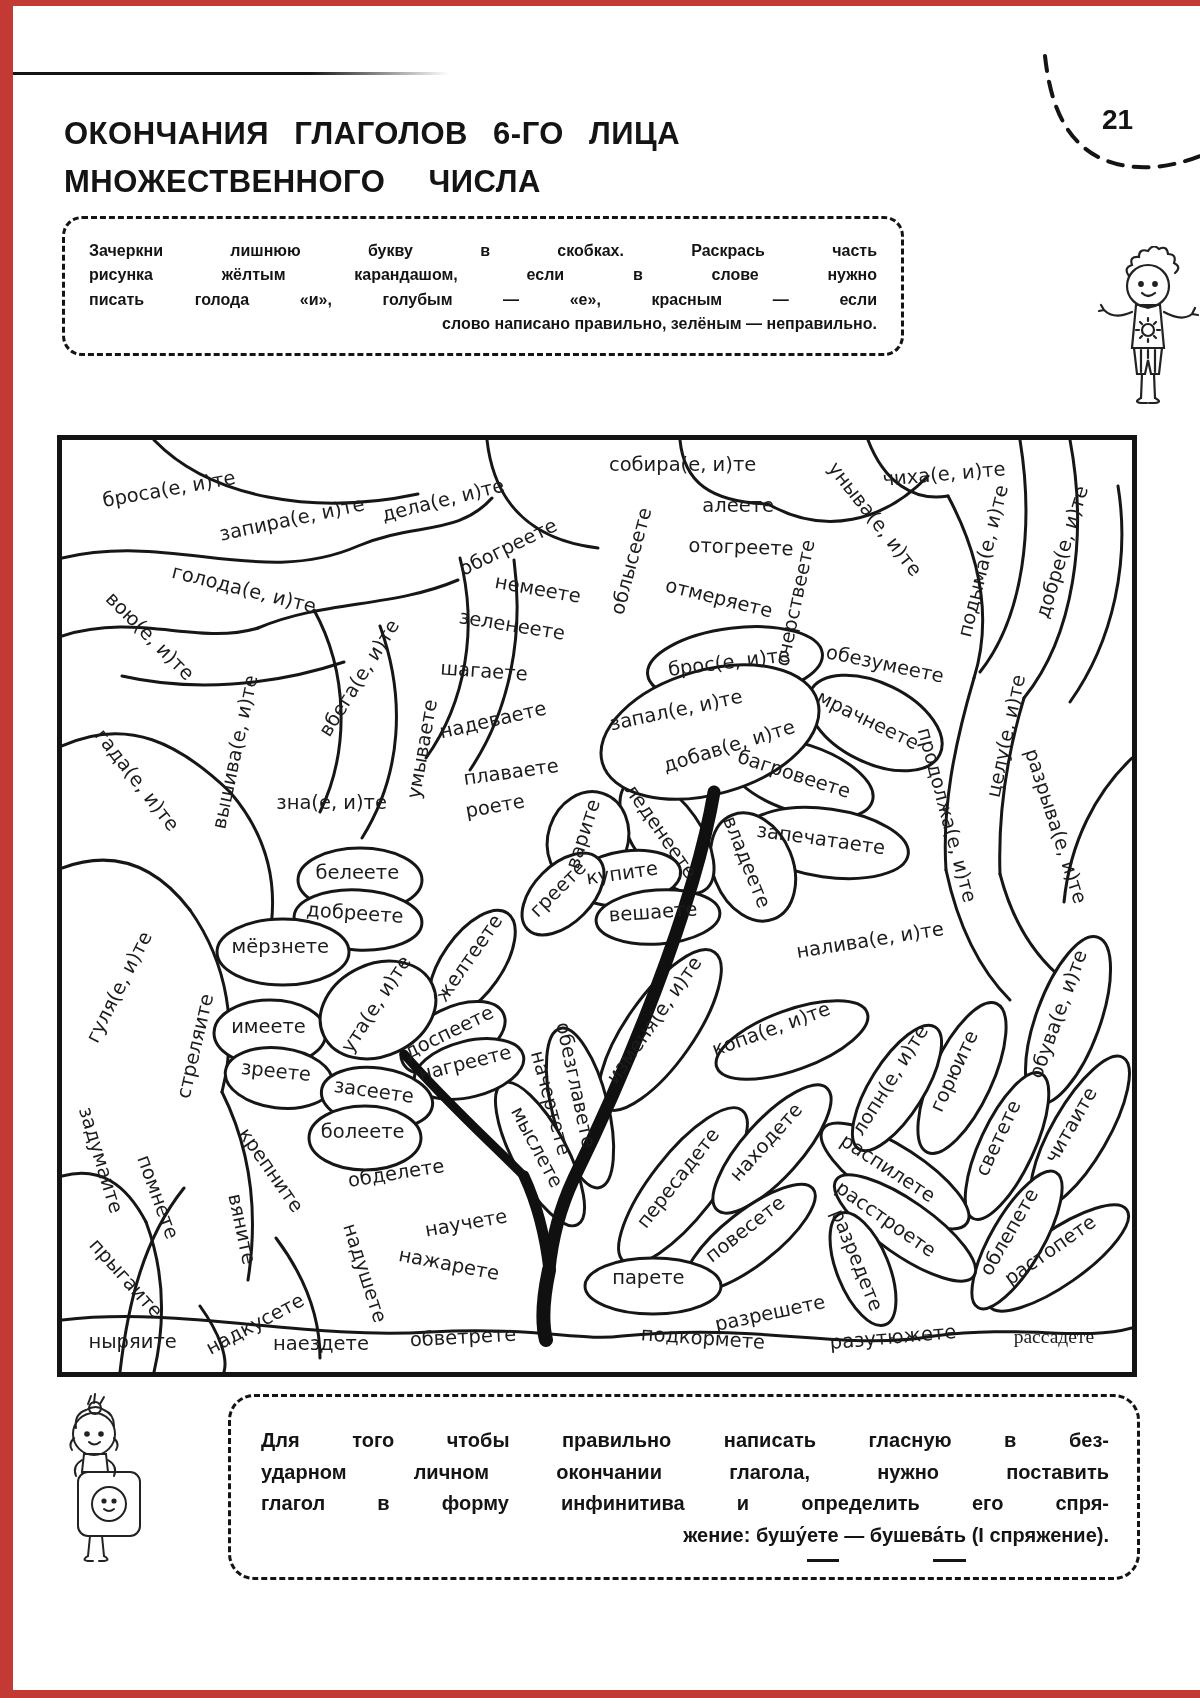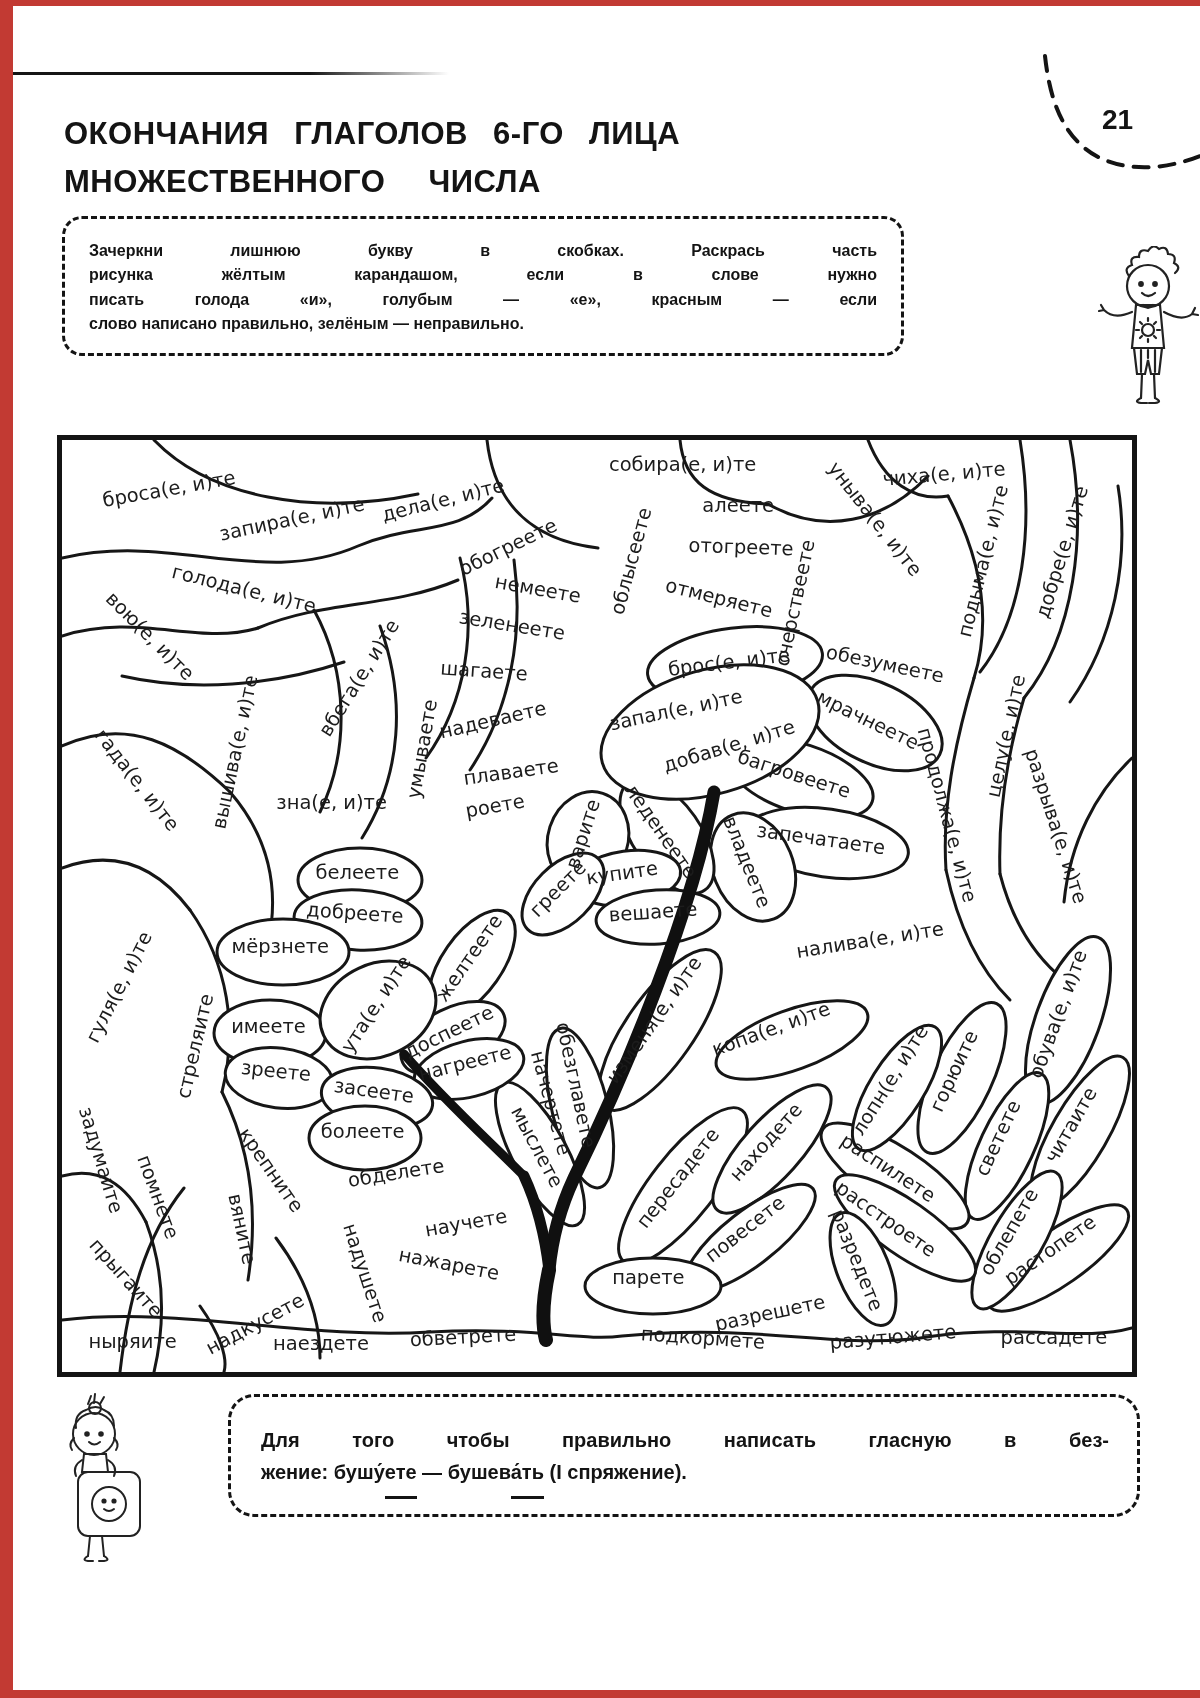--- a/index.html
+++ b/index.html
@@ -14,21 +14,21 @@
     background:linear-gradient(to right,#151515 68%,rgba(21,21,21,0))}
   .pagenum{position:absolute;left:1102px;top:104px;font-size:28px;font-weight:bold}
   .arc{position:absolute;left:1012px;top:44px}
   .title{position:absolute;left:64px;top:118px;font-size:31px;font-weight:bold;letter-spacing:.5px;line-height:1.0}
   .title .t1{word-spacing:16px}
   .title .t2{word-spacing:34px;margin-top:17px}
   .instr{position:absolute;left:62px;top:216px;width:788px;box-sizing:content-box;
     padding:20px 24px 17px 24px;border:3.5px dashed #141414;border-radius:20px;
     font-size:16px;font-weight:bold;line-height:1.52}
   .jl{text-align:justify;text-align-last:justify}
-  .jl-end{text-align:left}
+  .jl-end{text-align:right}
   .pic{position:absolute;left:57px;top:435px;width:1080px;height:942px;
     border:5px solid #141414;box-sizing:border-box;background:#fff;overflow:hidden}
   .deco{position:absolute;left:0;top:0;width:1070px;height:932px}
   .labels{position:absolute;left:0;top:0;width:1070px;height:932px}
   .w{position:absolute;white-space:nowrap;font-size:19.5px;color:#1c1c1c;
     font-family:"DejaVu Sans",sans-serif}
   .note{position:absolute;left:228px;top:1394px;width:848px;box-sizing:content-box;
     padding:28px 28px 26px 30px;border:3.5px dashed #141414;border-radius:26px;
     font-size:20px;font-weight:bold;line-height:1.58}
   .u{border-bottom:3.5px solid #141414;padding-bottom:13px}
@@ -261,21 +261,21 @@
       <span class="w" style="left: 77.2%; top: 78.1%; transform: translate(-50%, -50%) rotate(33deg);">распилете</span>
       <span class="w" style="left: 77%; top: 83.6%; transform: translate(-50%, -50%) rotate(35deg);">расстроете</span>
       <span class="w" style="left: 74.3%; top: 88%; transform: translate(-50%, -50%) rotate(68deg);">разредете</span>
       <span class="w" style="left: 57.6%; top: 79.2%; transform: translate(-50%, -50%) rotate(-52deg);">пересадете</span>
       <span class="w" style="left: 65.8%; top: 75.3%; transform: translate(-50%, -50%) rotate(-48deg);">находете</span>
       <span class="w" style="left: 63.8%; top: 84.7%; transform: translate(-50%, -50%) rotate(-38deg);">повесете</span>
       <span class="w" style="left: 54.8%; top: 89.8%; transform: translate(-50%, -50%) rotate(0deg);">парете</span>
       <span class="w" style="left: 66.2%; top: 93.7%; transform: translate(-50%, -50%) rotate(-12deg);">разрешете</span>
       <span class="w" style="left: 59.9%; top: 96.4%; transform: translate(-50%, -50%) rotate(4deg);">подкормете</span>
       <span class="w" style="left: 77.7%; top: 96.2%; transform: translate(-50%, -50%) rotate(-5deg);">разутюжете</span>
-      <span class="w" style="left: 92.7%; top: 96.2%; transform: translate(-50%, -50%) rotate(0deg);">рассадете</span>
+      <span class="w" style="left: 92.7%; top: 96.2%; transform: translate(-50%, -50%) rotate(0deg); font-family: Liberation Serif, serif;">рассадете</span>
     </div>
 </div>
 
 <svg class="girl" width="120" height="180" viewBox="0 0 120 180">
   <g fill="none" stroke="#222" stroke-width="2" stroke-linecap="round">
     <path d="M38,12 l3,-8 M44,11 l1,-9 M50,12 l4,-7"></path>
     <circle cx="45" cy="16" r="6"></circle>
     <circle cx="44" cy="42" r="21"></circle>
     <path d="M26,36 q-2,-14 10,-18 q10,-6 18,0 q10,4 10,16"></path>
     <path d="M24,46 q-6,6 -2,12 M64,46 q6,6 2,12"></path>
@@ -289,16 +289,18 @@
     <circle cx="54" cy="109" r="1.6" fill="#222"></circle>
     <circle cx="64" cy="109" r="1.6" fill="#222"></circle>
     <path d="M54,117 q5,4 10,0"></path>
     <path d="M40,144 L38,164 M52,144 L54,164"></path>
     <path d="M38,164 q-7,4 0,5 h5 M54,164 q7,4 0,5 h-5"></path>
   </g>
 </svg>
 
 <div class="note">
   <div class="jl">Для того чтобы правильно написать гласную в без-</div>
+  <div class="jl">ударном личном окончании глагола, нужно поставить</div>
+  <div class="jl">глагол в форму инфинитива и определить его спря-</div>
   <div class="jl-end">
     <span>жение: </span><span>бушу́</span><span class="u">ете</span><span> — </span><span>бушев</span><span class="u">а́ть</span><span> (I спряжение).</span>
   </div>
 </div>
 
 </body></html>

